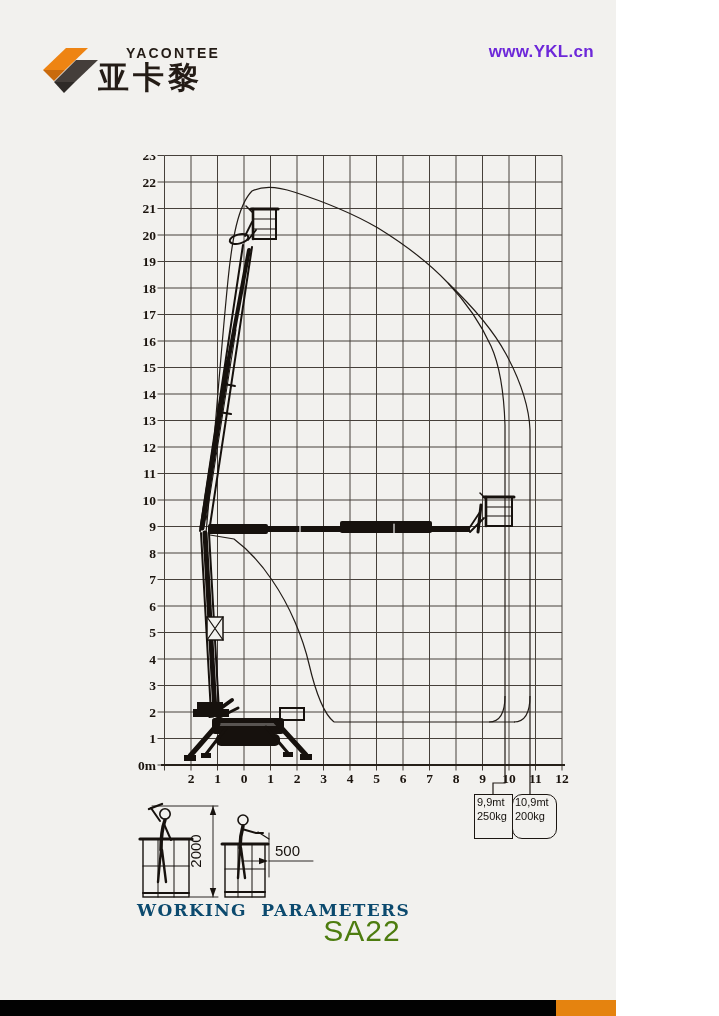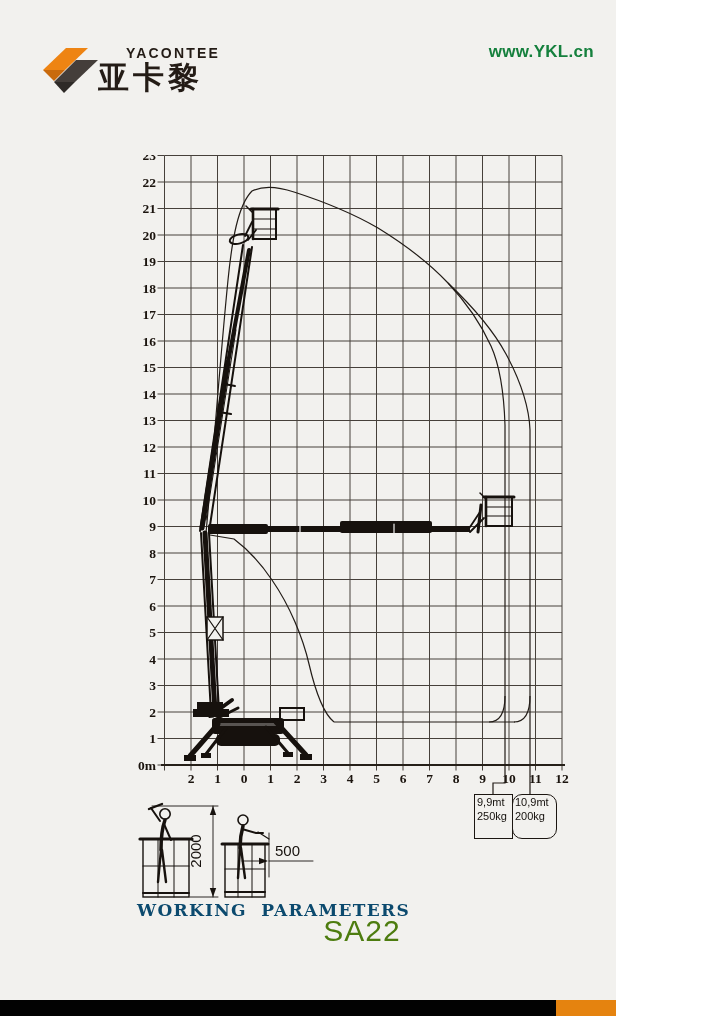--- a/index.html
+++ b/index.html
@@ -20,21 +20,21 @@
   }
   #brand-cn{
     left:98px;top:57px;
     font-size:31px;font-weight:bold;letter-spacing:4px;
     color:#241c16;
     font-family:"Liberation Sans", sans-serif;
   }
   #website{
     right:22px;top:42px;
     font-size:17px;font-weight:bold;letter-spacing:.3px;
-    color:#15803d;
+    color:#6d28d9;
   }
   
   .callout{
     position:absolute;top:794px;
     border:1.3px solid #1c1611;
     padding:1px 1px 15px 2px;
     font-size:11px;line-height:13.5px;
     color:#14100c;white-space:nowrap;
   }
   #callout-1{left:474px;width:34px;}

